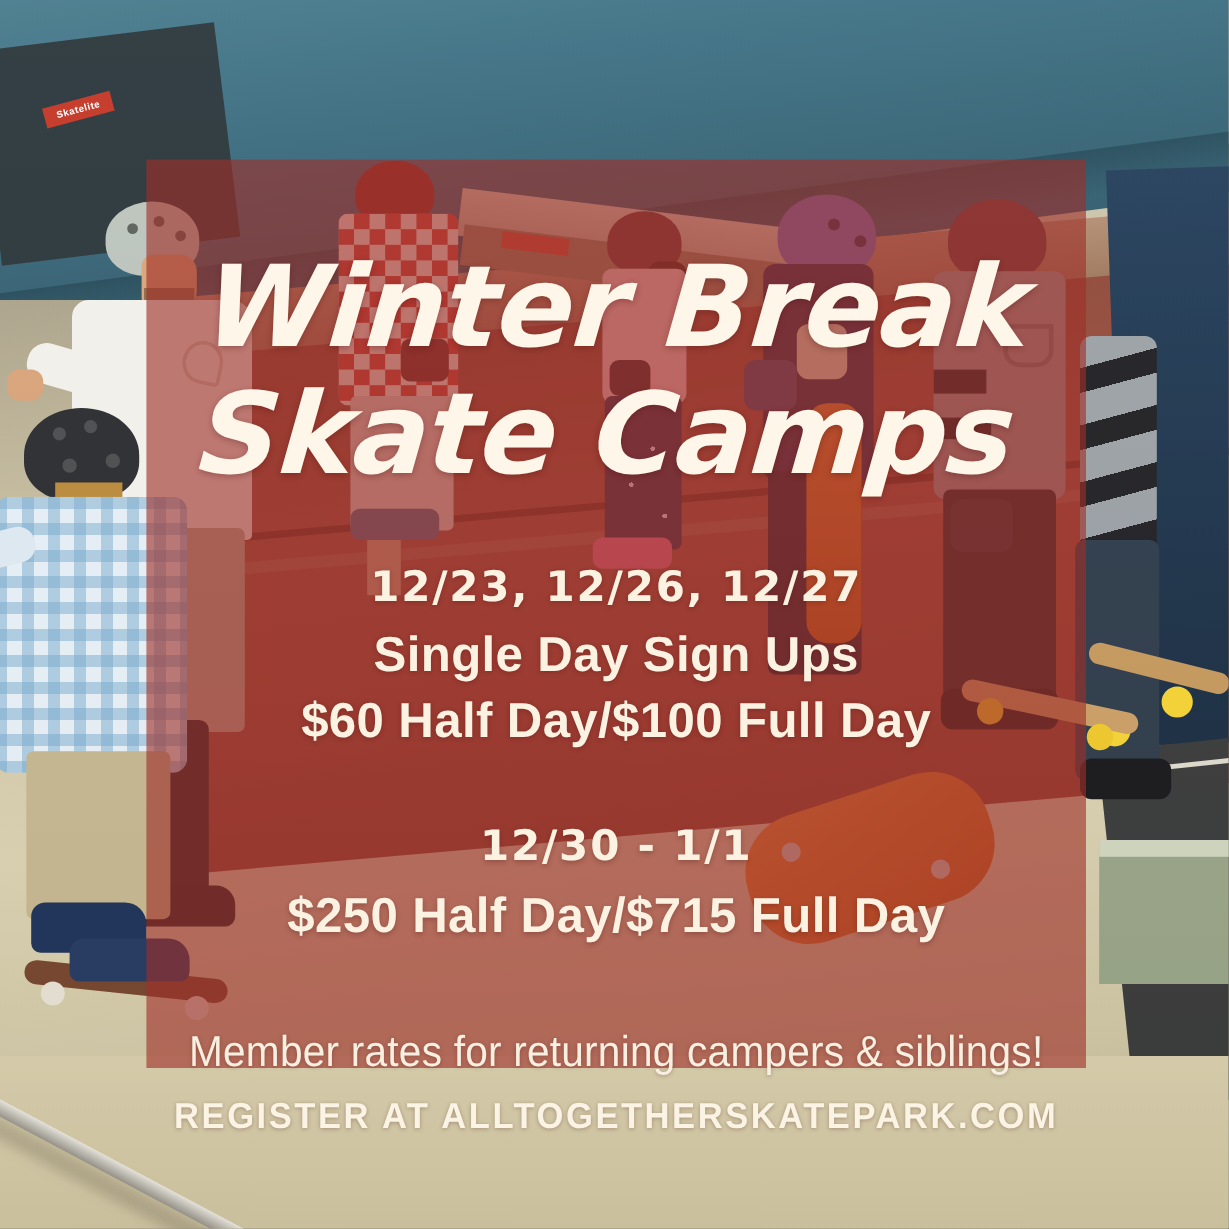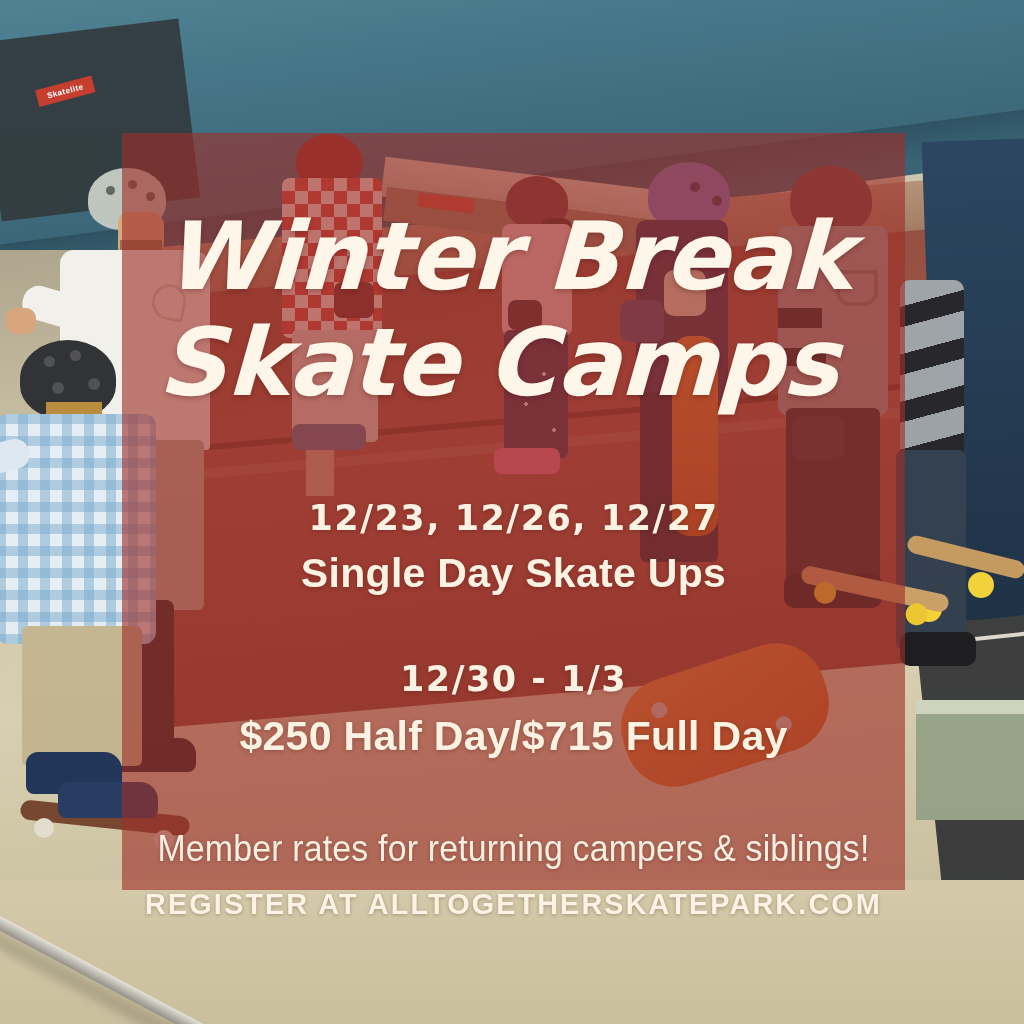--- a/index.html
+++ b/index.html
@@ -231,21 +231,21 @@
     font-family:"DejaVu Sans",sans-serif;
     font-weight:bold;font-size:35px;letter-spacing:1.5px;
     color:#fbf2e2;text-shadow:0 1px 4px rgba(70,15,12,.3);
   }
   .bigline{
     font-family:"Liberation Sans",sans-serif;
     font-weight:bold;font-size:41px;letter-spacing:.3px;
     color:#fbf2e2;text-shadow:0 1px 4px rgba(70,15,12,.3);
   }
 
-  .block1{margin-top:86px;}
+  .block1{margin-top:58px;}
   .block1 .dateline{margin-bottom:12px;}
   .block1 .bigline{margin-bottom:8px;}
 
   .block2{margin-top:54px;}
   .block2 .dateline{margin-bottom:14px;}
 
   .footer{margin-top:68px;width:100%;}
   .member{
     font-family:"Liberation Sans",sans-serif;
     font-weight:300;font-size:36px;letter-spacing:.2px;
@@ -426,25 +426,26 @@
 
   <div class="content">
 
     <div class="headline">
       <span class="l1">Winter Break</span>
       <span class="l2">Skate Camps</span>
     </div>
 
     <div class="block1">
       <div class="dateline">12/23, 12/26, 12/27</div>
-      <div class="bigline">Single Day Skate Ups</div>
+      <div class="bigline">Single Day Sign Ups</div>
+      <div class="bigline">$60 Half Day/$100 Full Day</div>
     </div>
 
     <div class="block2">
-      <div class="dateline">12/30 - 1/3</div>
+      <div class="dateline">12/30 - 1/1</div>
       <div class="bigline">$250 Half Day/$715 Full Day</div>
     </div>
 
     <div class="footer">
       <div class="member">Member rates for returning campers &amp; siblings!</div>
       <div class="register">REGISTER AT ALLTOGETHERSKATEPARK.COM</div>
     </div>
 
   </div>
 </div>

